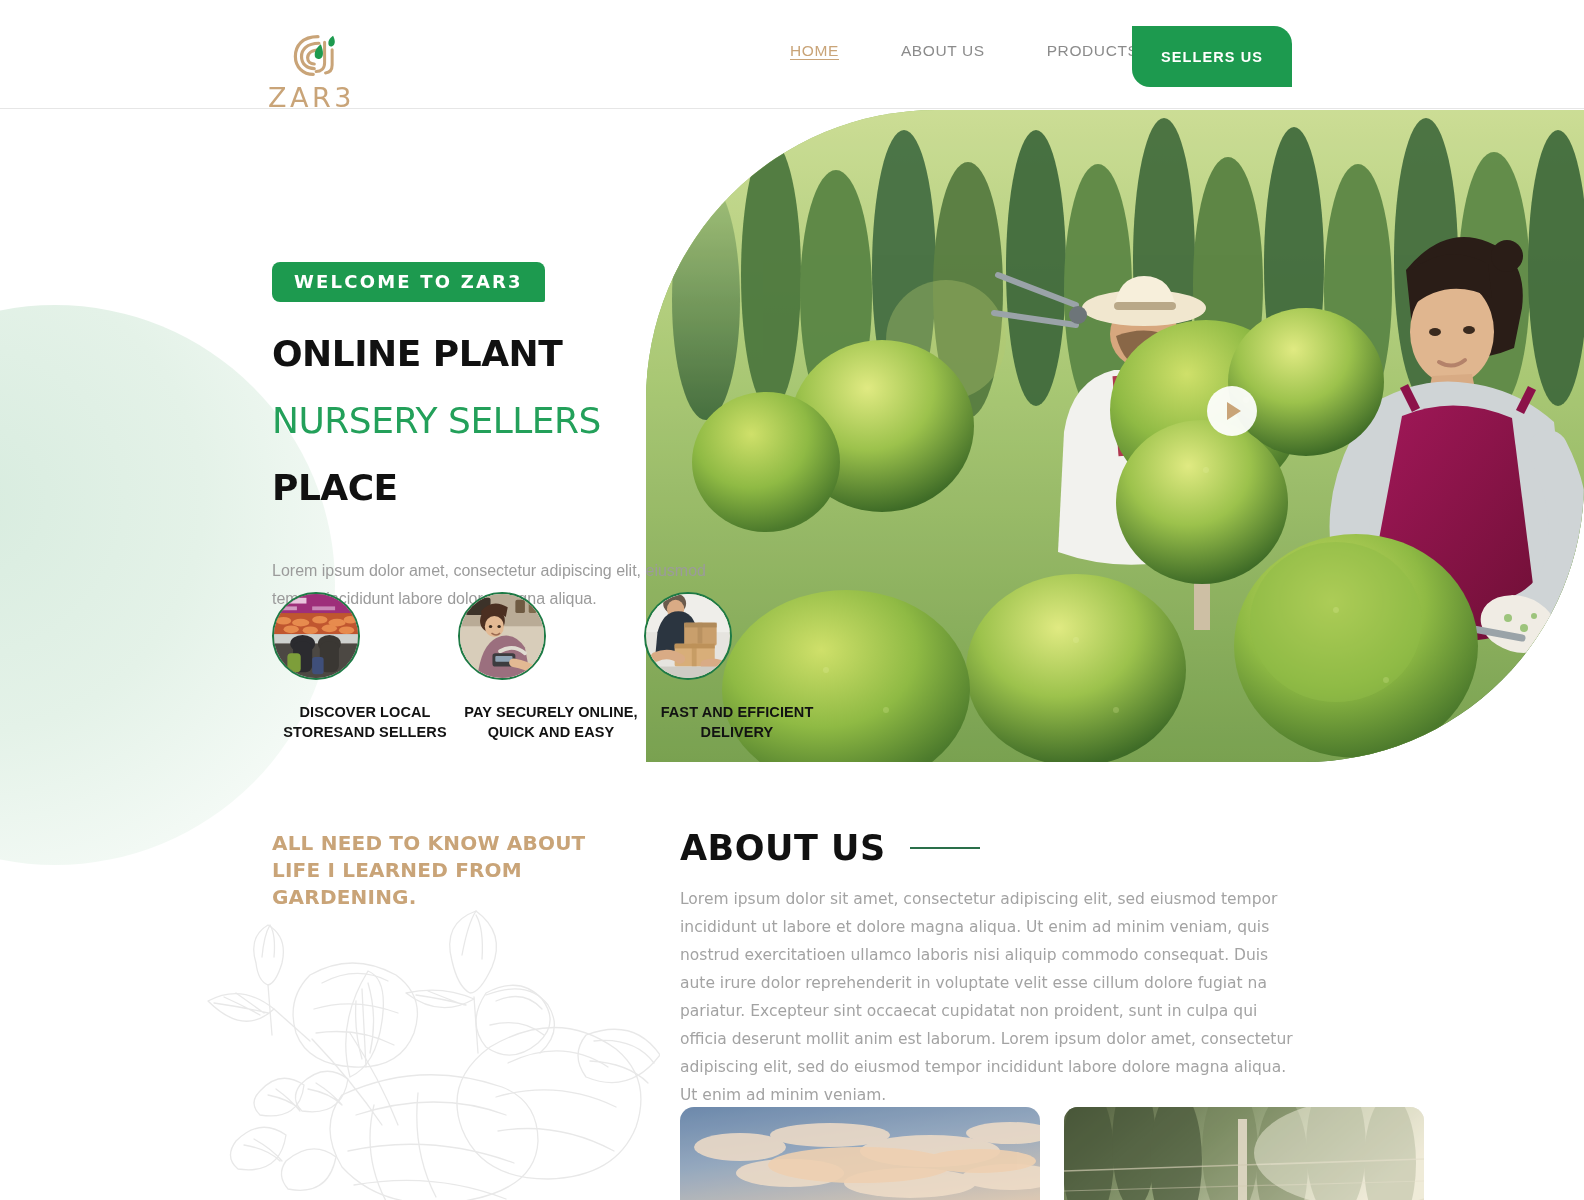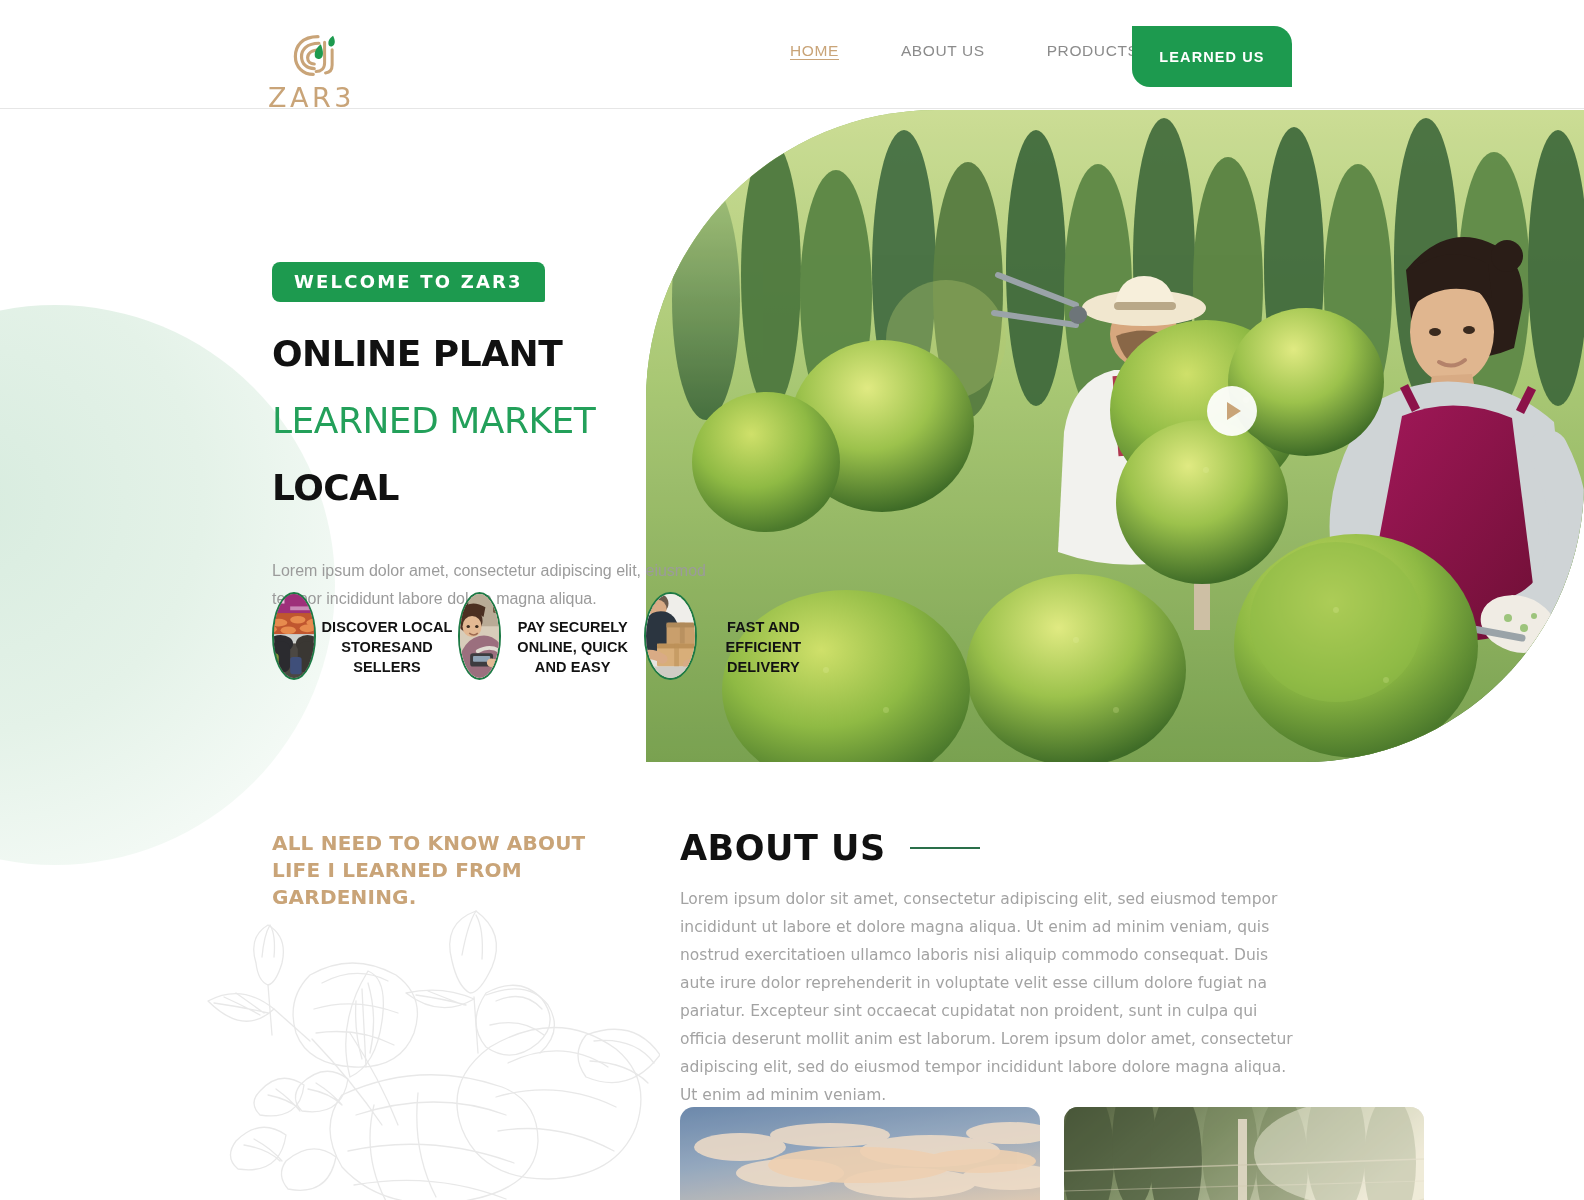--- a/index.html
+++ b/index.html
@@ -181,21 +181,21 @@
   }
 
   
   .features {
     position: absolute;
     left: 272px;
     top: 592px;
     display: flex;
     z-index: 10;
   }
-  .feature { width: 186px; display: flex; flex-direction: row; align-items: center; }
+  .feature { width: 186px; display: flex; flex-direction: column; }
   .feature-circle {
     width: 88px; height: 88px;
     border-radius: 50%;
     overflow: hidden;
     border: 2px solid #1d7a45;
   }
   .feature-circle svg { display:block; width:100%; height:100%; }
   .feature-label {
     margin-top: 22px;
     font-size: 14.5px;
@@ -314,21 +314,21 @@
         <a class="nav-link active" href="#">HOME</a>
       </span>
       <span class="nav-item">
         <a class="nav-link" href="#">ABOUT US</a>
       </span>
       <span class="nav-item">
         <a class="nav-link" href="#">PRODUCTS</a>
       </span>
     </div>
 
-    <button class="contact-btn">LEARNED US</button>
+    <button class="contact-btn">SELLERS US</button>
   </div>
 
   <div class="hero-img">
     <svg viewBox="0 0 938 652" preserveAspectRatio="xMidYMid slice">
       <defs>
         <linearGradient id="skybg" x1="0" y1="0" x2="0" y2="1">
           <stop offset="0%" stop-color="#cfe09a"></stop>
           <stop offset="40%" stop-color="#a8c875"></stop>
           <stop offset="100%" stop-color="#6f9a4a"></stop>
         </linearGradient>
@@ -458,22 +458,22 @@
   </div>
 
   <button class="play-btn">
     <span class="play-tri"></span>
   </button>
 
   <div class="hero-text">
     <div class="badge">WELCOME TO ZAR3</div>
     <h1 class="hero-title">
       <span>ONLINE PLANT</span><br>
-      <span class="green">LEARNED MARKET</span><br>
-      <span>LOCAL</span>
+      <span class="green">NURSERY SELLERS</span><br>
+      <span>PLACE</span>
     </h1>
     <p class="hero-sub">Lorem ipsum dolor amet, consectetur adipiscing elit, eiusmod tempor incididunt labore dolore magna aliqua.</p>
   </div>
 
   <div class="features">
 
     <div class="feature">
       <div class="feature-circle">
         <svg viewBox="0 0 88 88" preserveAspectRatio="xMidYMid slice">
           <rect width="88" height="88" fill="#6d5a52"></rect>

